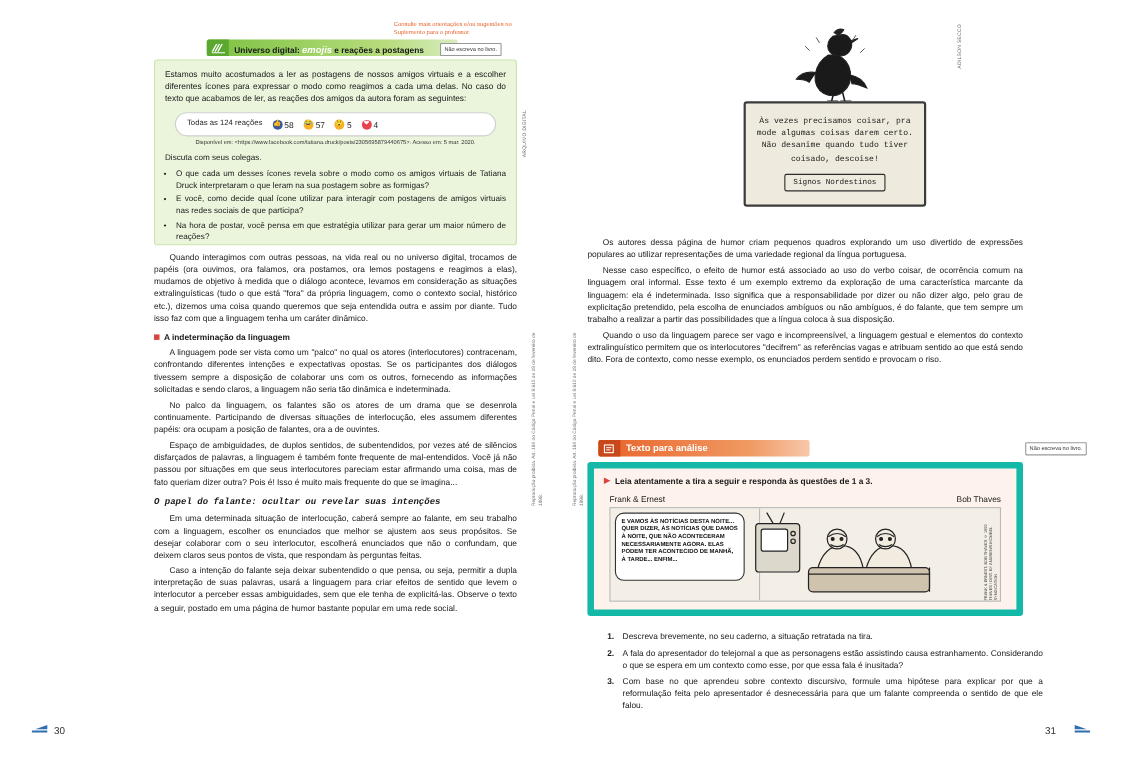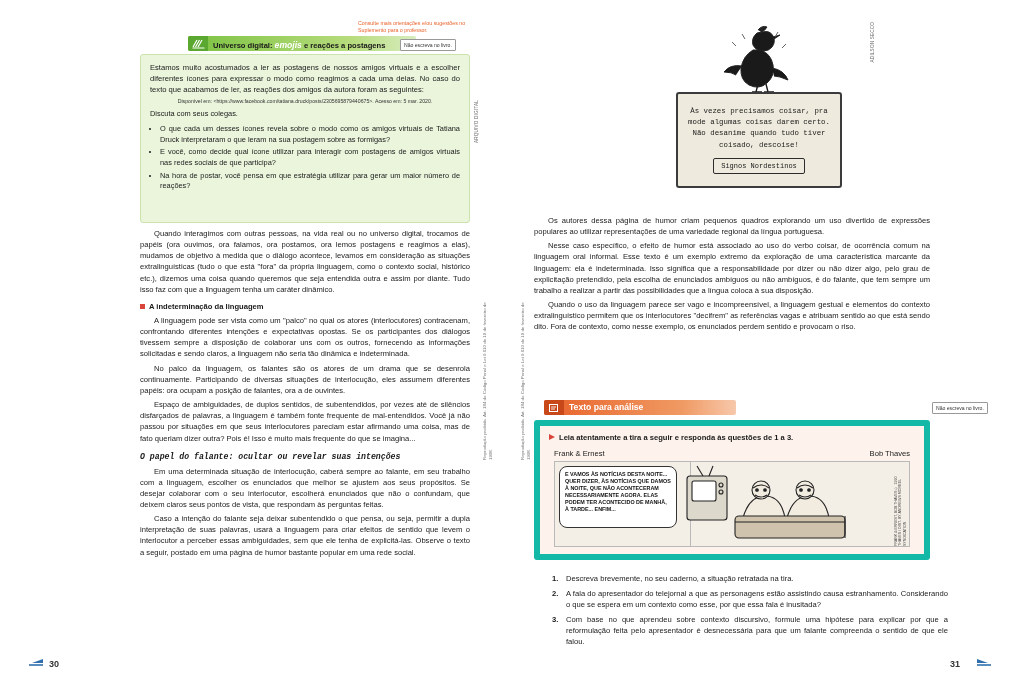--- a/index.html
+++ b/index.html
@@ -94,21 +94,21 @@
     position: absolute; font-size: 4.4px; color:#777;
     writing-mode: vertical-rl; transform: rotate(180deg);
   }
 
   .folio-left {
     position:absolute; left: 28px; bottom: 16px; display:flex; align-items:center; gap:5px;
   }
   .folio-right {
     position:absolute; right: 32px; bottom: 16px; display:flex; align-items:center; gap:16px;
   }
-  .folio-num { font-size: 9px; font-weight:bold; color:#333; }
+  .folio-num { font-size: 9px; font-weight:normal; color:#333; }
   .cartoon-frame {
     position:absolute; left: 676px; top: 92px; width: 166px; height: 96px;
     background:#eeeadd; border: 2px solid #3b3b3b; border-radius: 3px;
     display:flex; flex-direction:column; align-items:center; justify-content:center;
     padding: 6px 8px;
   }
   .cartoon-frame .txt {
     font-family: "Liberation Mono", monospace;
     font-size: 7.4px; line-height: 1.5; text-align:center; color:#1a1a1a;
   }
@@ -181,20 +181,39 @@
         <span>Universo digital: </span><i>emojis</i><span> e reações a postagens</span>
       </span>
     </div>
 
     <div class="noescreva" style="left:400px; top:39px;">Não escreva no livro.</div>
 
     <div class="green-box">
       <div class="inner">
         <p class="para noind">Estamos muito acostumados a ler as postagens de nossos amigos virtuais e a escolher diferentes ícones para expressar o modo como reagimos a cada uma delas. No caso do texto que acabamos de ler, as reações dos amigos da autora foram as seguintes:</p>
 
+        <div class="reactions-card">
+          <span class="lbl">Todas as 124 reações</span>
+          <span class="rx">
+            <span class="emoji-dot e-like">👍</span>
+            <span>58</span>
+          </span>
+          <span class="rx">
+            <span class="emoji-dot e-haha">😂</span>
+            <span>57</span>
+          </span>
+          <span class="rx">
+            <span class="emoji-dot e-wow">😲</span>
+            <span>5</span>
+          </span>
+          <span class="rx">
+            <span class="emoji-dot e-love">❤</span>
+            <span>4</span>
+          </span>
+        </div>
 
         <div class="src-line">Disponível em: &lt;https://www.facebook.com/tatiana.druck/posts/2305695879440675&gt;. Acesso em: 5 mar. 2020.</div>
 
         <div class="discuta">Discuta com seus colegas.</div>
         <ul>
           <li>O que cada um desses ícones revela sobre o modo como os amigos virtuais de Tatiana Druck interpretaram o que leram na sua postagem sobre as formigas?</li>
           <li>E você, como decide qual ícone utilizar para interagir com postagens de amigos virtuais nas redes sociais de que participa?</li>
           <li>Na hora de postar, você pensa em que estratégia utilizar para gerar um maior número de reações?</li>
         </ul>
       </div>

